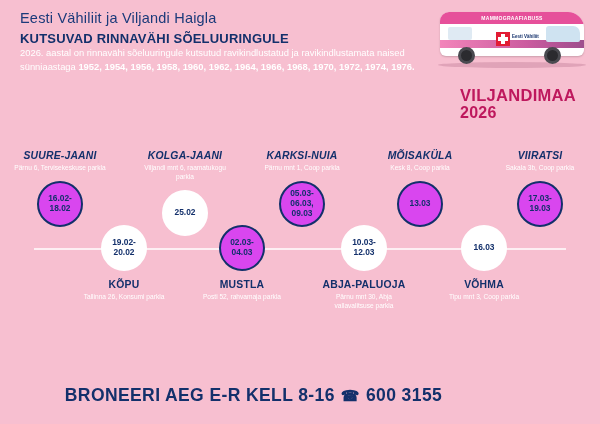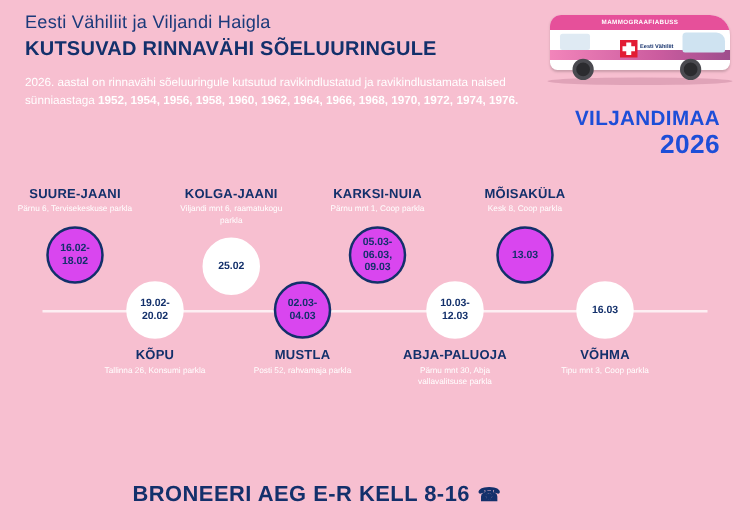--- a/index.html
+++ b/index.html
@@ -22,24 +22,24 @@
     width: 420px;
   }
   .head-line1 {
     color: #1b3a7a;
     font-size: 14.5px;
     letter-spacing: 0.2px;
     margin-bottom: 5px;
   }
   .head-line2 {
     color: #13306b;
-    font-size: 16px;
+    font-size: 13px;
     font-weight: bold;
     letter-spacing: 0.2px;
-    margin-bottom: 10px;
+    margin-bottom: 0;
   }
   .head-body {
     color: #ffffff;
     font-size: 9.4px;
     line-height: 1.45;
     max-width: 400px;
   }
   .head-body b { font-weight: bold; }
 
   
@@ -124,27 +124,27 @@
     left: 6px; bottom: 2px;
     width: 148px; height: 6px;
     background: rgba(120,40,80,0.18);
     border-radius: 50%;
   }
 
   
   .county {
     position: absolute;
     right: 24px; top: 86px;
-    text-align: right;
-    color: #1d4ed8;
+    text-align: left;
+    color: #be185d;
     font-weight: bold;
     line-height: 1.12;
   }
   .county .name { font-size: 16.5px; letter-spacing: .3px; }
-  .county .year { font-size: 21px; letter-spacing: .3px; }
+  .county .year { font-size: 16px; letter-spacing: .3px; }
 
   
   .timeline {
     position: absolute;
     left: 0; top: 148px;
     width: 600px; height: 200px;
   }
   .track {
     position: absolute;
     left: 34px; right: 34px; top: 100px;
@@ -185,21 +185,21 @@
     white-space: nowrap;
   }
   .addr {
     color: #ffffff;
     font-size: 6.6px;
     line-height: 1.35;
     margin-top: 3px;
     white-space: pre-line;
   }
   
-  .stop.top .town { margin-bottom: 2px; }
+  .stop.top .town { margin-bottom: 2px; font-style: italic; }
   .stop.top .addr { margin-bottom: 8px; }
   
   .stop.bottom .town { margin-top: 8px; }
 
   
   .footer {
     position: absolute;
     left: 0; bottom: 18px;
     width: 507px;
     color: #13306b;
@@ -312,20 +312,29 @@
     </div>
 
     <div class="stop bottom" style="left:438px; top:77px;">
       <div class="circle white">
         <div class="date">16.03</div>
       </div>
       <div class="town">VÕHMA</div>
       <div class="addr">Tipu mnt 3, Coop parkla</div>
     </div>
 
+    <div class="stop top" style="left:494px; top:2px;">
+      <div class="town">VIIRATSI</div>
+      <div class="addr">Sakala 3b, Coop parkla</div>
+      <div class="circle">
+        <div class="date">17.03-
+19.03</div>
+      </div>
+    </div>
   </div>
 
   <div class="footer">
     <span>BRONEERI AEG E-R KELL 8-16</span>
     <span class="phone-icon">☎</span>
+    <span>600 3155</span>
   </div>
 
 </div>
 
 </body></html>

